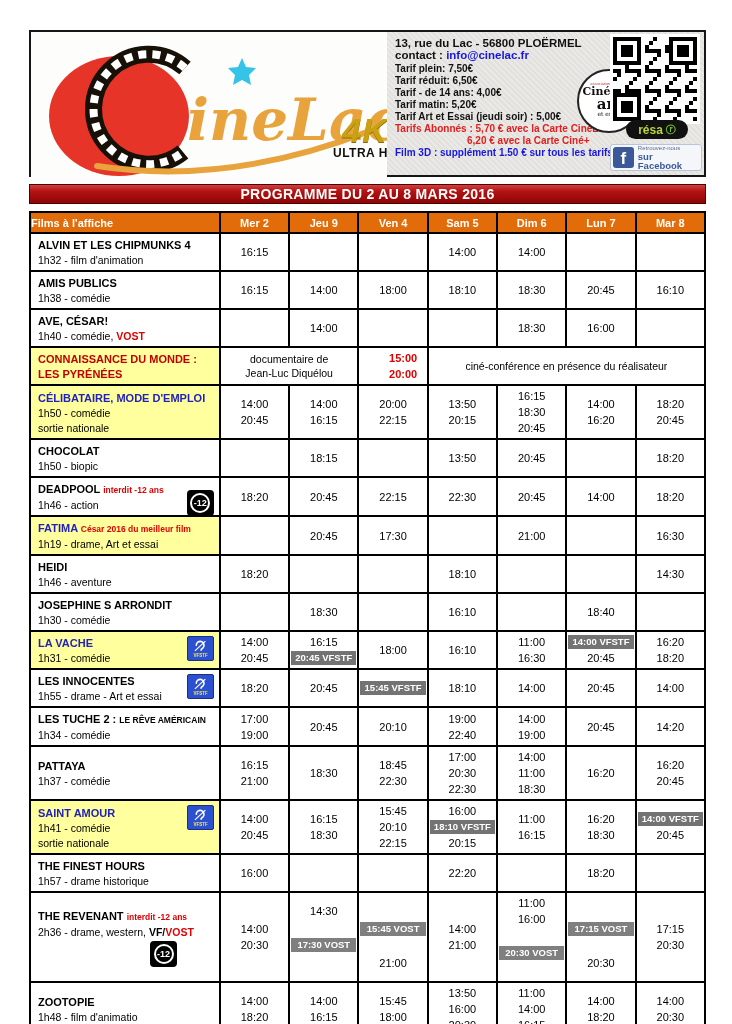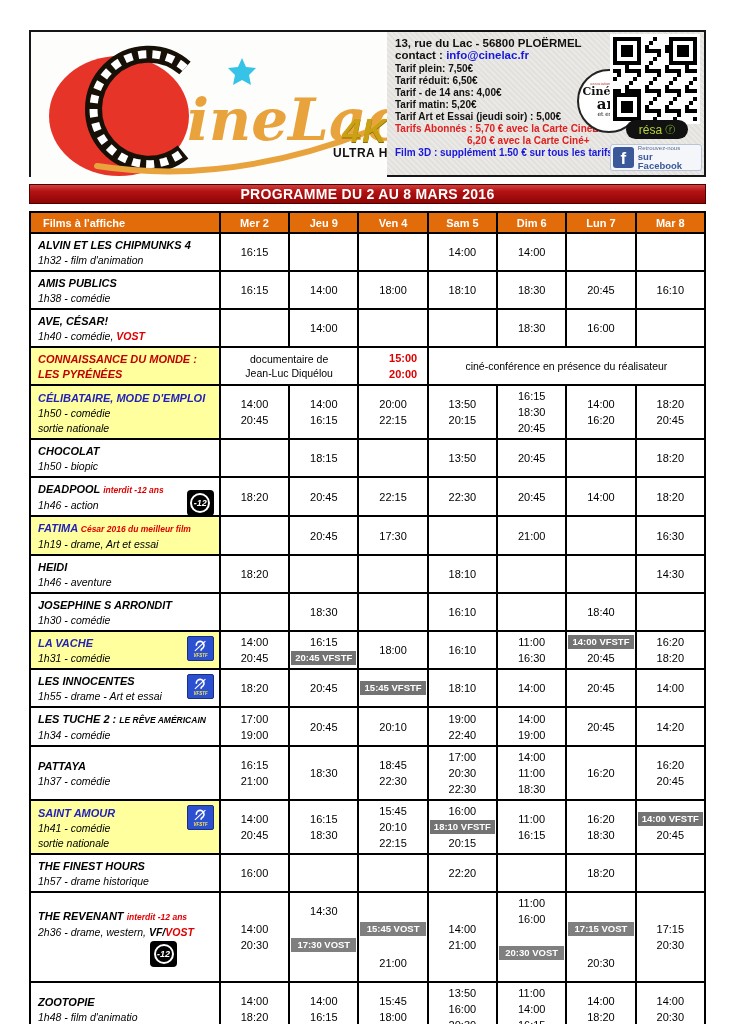--- a/index.html
+++ b/index.html
@@ -34,21 +34,21 @@
   .artessai .ae1 { font-size: 4px; color: #c04040; margin-top: 11px; line-height: 4px; }
   .artessai .ae2 { font-family: "DejaVu Serif", serif; font-size: 11px; font-weight: 700; color: #111; line-height: 11px; }
   .artessai .ae3 { font-family: "DejaVu Serif", serif; font-size: 15px; font-weight: 700; color: #111; line-height: 14px; }
   .artessai .ae4 { font-family: "DejaVu Serif", serif; font-size: 6px; color: #111; line-height: 6px; }
 
   .qr-wrap { position: absolute; right: 4px; top: 2px; background: #fff; padding: 3px; }
   .qr { display: grid; grid-template-columns: repeat(21, 4px); grid-auto-rows: 4px; }
   .qrc { background: #fff; } .qrc.on { background: #000; }
 
   .resa { position: absolute; right: 16px; top: 88px; width: 62px; height: 19px; background: #111;
-          border-radius: 10px; color: #b8d437; font-weight: 400; font-size: 12px;
+          border-radius: 10px; color: #b8d437; font-weight: 700; font-size: 12px;
           display: flex; align-items: center; justify-content: center; gap: 3px; cursor: pointer; }
   .resa .rr { font-size: 10px; color: #7ab82e; }
 
   .fb { position: absolute; right: 2px; top: 112px; width: 92px; height: 27px; background: #f4f6fa;
         border: 1px solid #b9c4d8; border-radius: 3px; display: flex; align-items: center; gap: 4px; padding: 2px; cursor: pointer; }
   .fb-f { width: 21px; height: 21px; background: #3b5998; border-radius: 3px; color: #fff; font-weight: 700;
           font-size: 17px; display: flex; align-items: flex-end; justify-content: center; line-height: 19px; }
   .fb-t1 { font-size: 6px; color: #5b6b8c; line-height: 7px; }
   .fb-t2 { font-size: 9.5px; font-weight: 700; color: #3b5998; line-height: 9px; }
 
@@ -59,22 +59,22 @@
                text-align: center; line-height: 18px; letter-spacing: 0.3px; }
 
   
   .prog-table { position: absolute; left: 29px; top: 211px; width: 677px;
                 border-collapse: collapse; table-layout: fixed; }
   .prog-table col.c-film { width: 189px; }
   .prog-table col.c-day { width: 69px; }
   .prog-table th, .prog-table td { border: 2px solid #000; }
   .prog-table th { background: #e36c0a; color: #fff; font-size: 11px; font-weight: 700;
                    height: 21px; text-align: center; }
-  .prog-table th.h-films { text-align: left; padding-left: 12px; }
-  .cell-title { position: relative; background: #fff; padding: 3px 6px 3px 7px; vertical-align: middle; font-style: italic; }
+  .prog-table th.h-films { text-align: left; padding-left: 0; }
+  .cell-title { position: relative; background: #fff; padding: 3px 6px 3px 7px; vertical-align: middle; }
   .cell-title.yellow { background: #ffff9e; }
   .cell-title.pad-badge { padding-right: 34px; }
   .tline { line-height: 14px; white-space: nowrap; }
   .seg-t  { font-weight: 700; font-size: 11px; color: #000; }
   .seg-tb { font-weight: 700; font-size: 11px; color: #2222b8; }
   .seg-tr { font-weight: 700; font-size: 11px; color: #c00000; }
   .seg-ts { font-weight: 700; font-size: 8.5px; color: #000; }
   .seg-n  { font-weight: 700; font-size: 8.5px; color: #e00000; }
   .seg-s  { font-size: 10.5px; color: #000; }
   .seg-sr { font-size: 10.5px; font-weight: 700; color: #e00000; }

